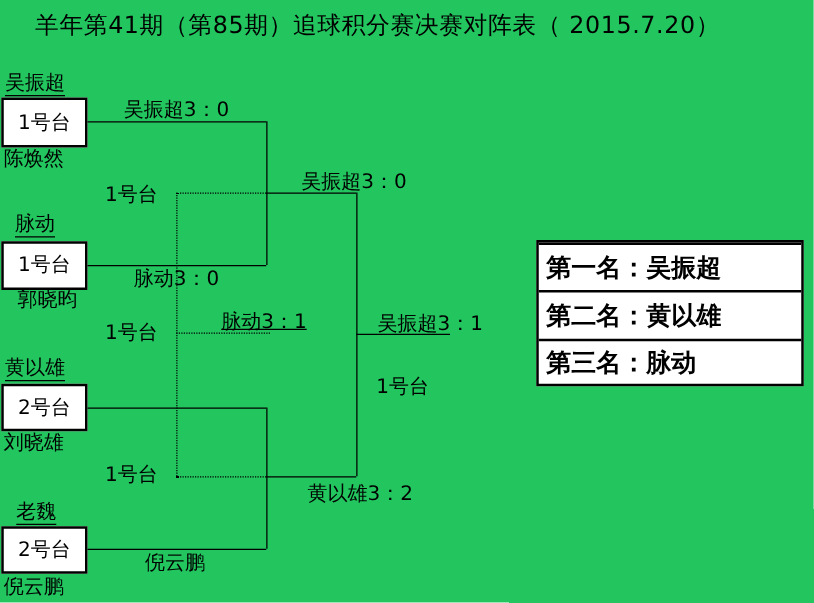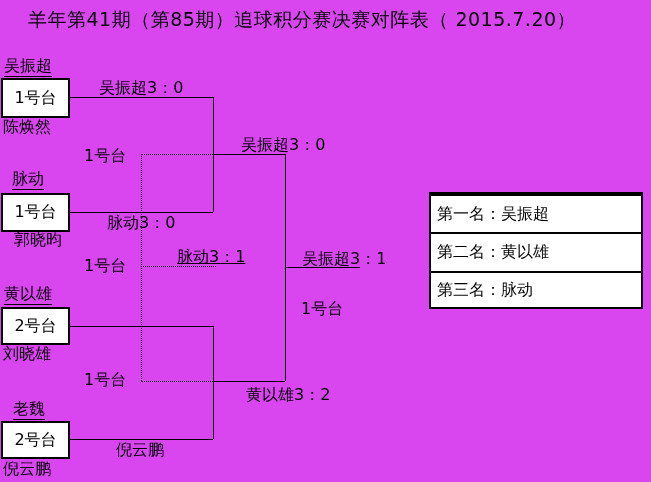--- a/index.html
+++ b/index.html
@@ -1,19 +1,19 @@
 <!DOCTYPE html>
 <html><head>
 <meta charset="utf-8">
 <style>
   html,body{margin:0;padding:0;background:#ffffff;}
   .page{
     position:relative;
     width:651px;height:482px;
-    background:#d946ef;
+    background:#22c55e;
     color:#000000;
     font-family:"DejaVu Sans", sans-serif;
     overflow:hidden;
   }
   .title{
     position:absolute;
     left:28px;top:7px;
     font-size:19px;
     letter-spacing:0.5px;
     white-space:nowrap;
@@ -47,22 +47,23 @@
   }
   .st-header{
     height:34px;
     display:flex;align-items:center;justify-content:center;
     font-size:20px;
   }
   .st-row{
     border-top:2px solid #000;
     display:flex;align-items:center;
     padding-left:6px;
-    font-size:16px;
+    font-size:20px;
     white-space:nowrap;
+    font-weight:bold;
   }
 </style>
 </head>
 <body>
 
 <div class="page">
 
   <div class="title">羊年第41期（第85期）追球积分赛决赛对阵表（ 2015.7.20）</div>
 
   <div class="name uname" style="left:4px;top:58px;">吴振超</div>

